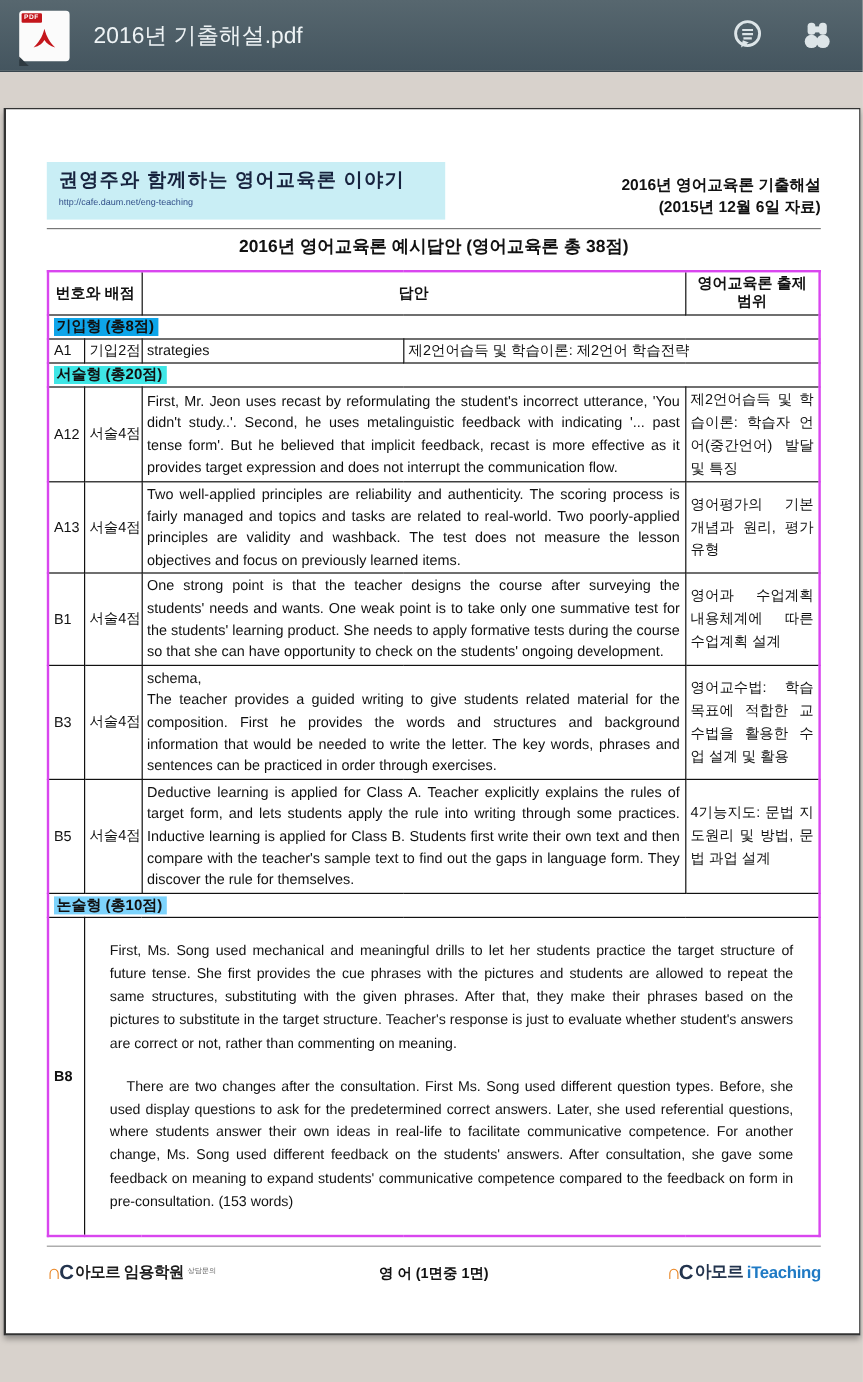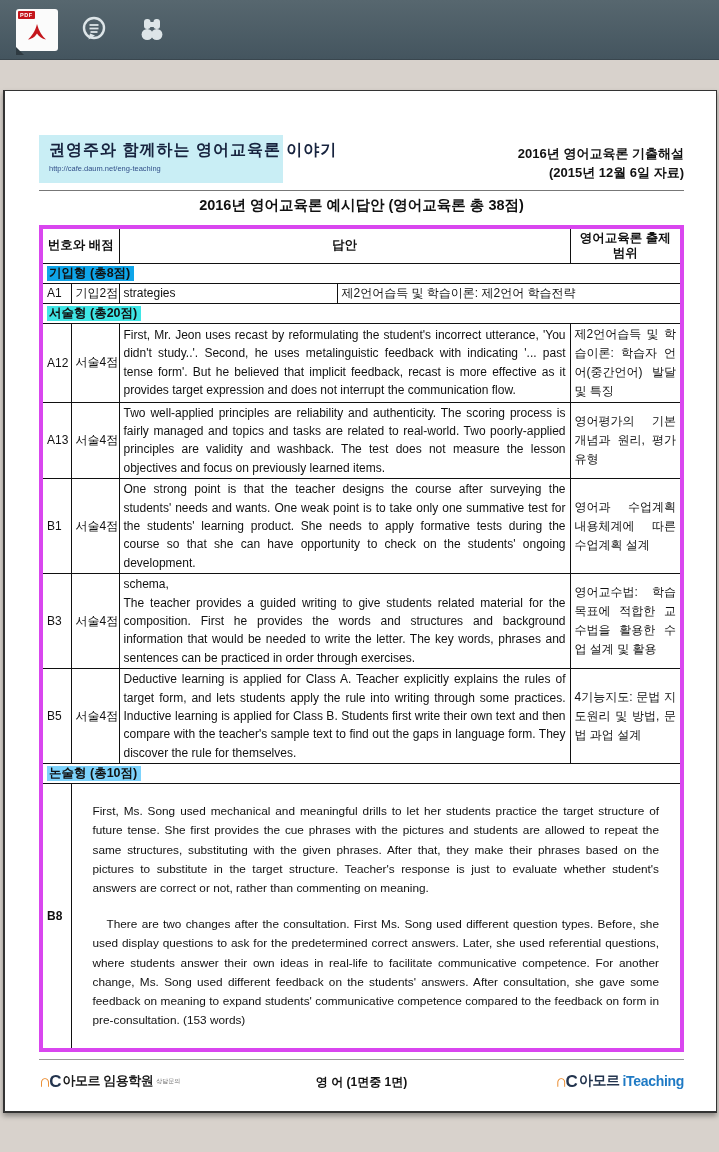--- a/index.html
+++ b/index.html
@@ -26,28 +26,28 @@
   
   .canvas{position:relative;height:1092px;background:#d8d2cc;}
   .pdfpage{
     position:absolute;left:3px;right:2px;top:30px;bottom:39px;
     background:#fff;border:1px solid #333;border-left-width:2px;border-bottom-width:2px;
     box-shadow:0 3px 5px rgba(0,0,0,.35);
     padding:44px 32px 0 34px;box-sizing:border-box;overflow:hidden;
   }
   
   .dochead{display:flex;justify-content:space-between;align-items:flex-start;}
-  .banner{width:244px;height:48px;background:#c9eef5;padding:5px 10px 0 10px;box-sizing:border-box;}
+  .banner{width:332px;height:48px;background:#c9eef5;padding:5px 10px 0 10px;box-sizing:border-box;}
   .banner .bt{font-size:16px;font-weight:bold;color:#17233e;letter-spacing:1px;white-space:nowrap;}
   .banner .bu{font-size:7.5px;color:#33518a;margin-top:3px;}
   .hdr-right{text-align:right;font-size:13px;font-weight:bold;line-height:19px;margin-top:9px;}
   .rule{border-top:1px solid #777;margin-top:7px;}
   .doc-title{text-align:center;font-size:14.5px;font-weight:bold;margin:5px 0 10px 0;}
   
-  table.ans{width:100%;border-collapse:collapse;border:4px solid #d946ef;font-size:12px;table-layout:fixed;}
+  table.ans{width:100%;border-collapse:collapse;border:2px solid #d946ef;font-size:12px;table-layout:fixed;}
   table.ans td{border:1px solid #111;vertical-align:middle;padding:1px 4px;box-sizing:border-box;}
   .th{height:36px;text-align:center;font-weight:bold;font-size:12.5px;line-height:15px;}
   .sec td{padding:1px 2px;height:19px;}
   .hl{font-weight:bold;font-size:12.5px;padding:0 4px 1px 2px;}
   .t-no{text-align:left;padding-left:5px;}
   .t-pts{text-align:center;white-space:nowrap;padding:1px 1px;}
   .t-ans{ text-align:justify;line-height:18.4px;padding:2px 6px;white-space:pre-line;}
   .t-ans-s{padding:1px 6px;white-space:nowrap;overflow:hidden;text-align:left;}
   .t-scope{line-height:19px;padding:1px 5px;text-align:justify;}
   .t-scope-s{padding:1px 5px;white-space:nowrap;overflow:hidden;text-align:left;}
@@ -73,20 +73,21 @@
 <body>
 
 <div class="appbar">
   <div class="pdficon">
     <span class="tag">PDF</span>
     <svg width="24" height="24" viewBox="0 0 24 24">
       <path d="M12 3 C10.4 10 6.5 15.5 3 18.5 C8 17.5 10.2 15.2 12 12.4 C13.8 15.2 16.8 17.6 21 18.5 C17.2 15.2 13.8 10 12 3 Z" fill="#c4161c"></path>
     </svg>
     <span class="fold"></span>
   </div>
+  <div class="title">2016년 기출해설.pdf</div>
   <div class="abicon">
     <svg width="32" height="32" viewBox="0 0 32 32">
       <circle cx="16" cy="14" r="10" fill="none" stroke="#dde5e8" stroke-width="2.4"></circle>
       <path d="M10.5 25.5 L12 19.5 L17 21.5 Z" fill="#dde5e8"></path>
       <g stroke="#dde5e8" stroke-width="1.8">
         <line x1="11.5" y1="11" x2="20.5" y2="11"></line>
         <line x1="11.5" y1="14.5" x2="20.5" y2="14.5"></line>
         <line x1="12.5" y1="18" x2="19.5" y2="18"></line>
       </g>
     </svg>

